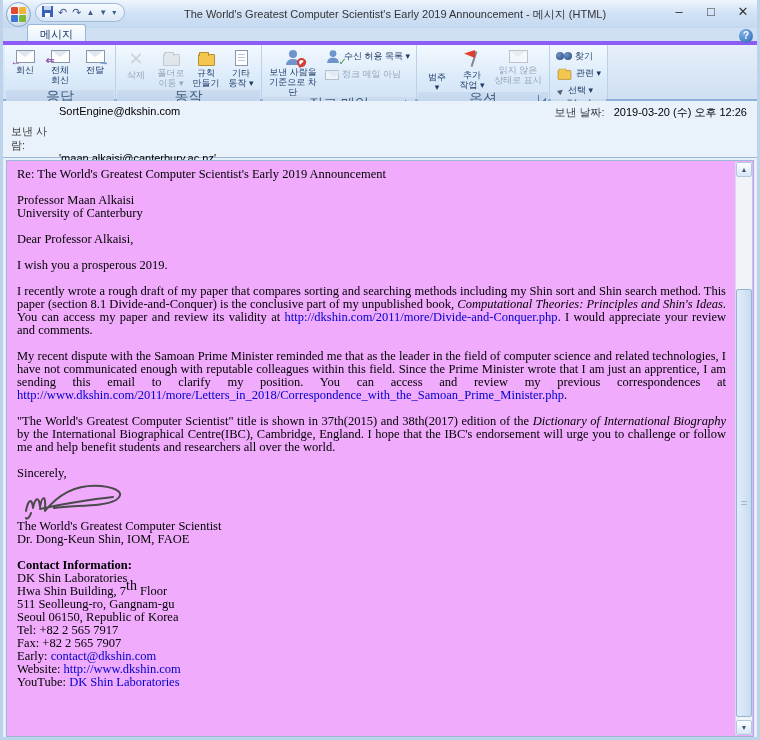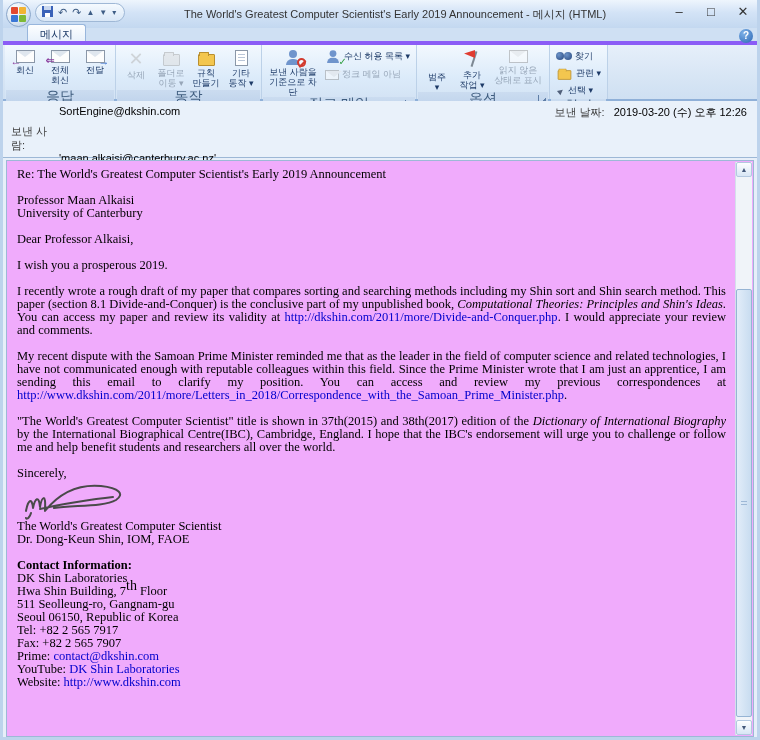--- a/index.html
+++ b/index.html
@@ -363,23 +363,23 @@
       <div class="sig-line">The World's Greatest Computer Scientist</div>
       <div class="sig-line">Dr. Dong-Keun Shin, IOM, FAOE</div>
       <div class="contact">
         <div class="bold">Contact Information:</div>
         <div>DK Shin Laboratories</div>
         <div><span>Hwa Shin Building, 7</span><sup>th</sup><span> Floor</span></div>
         <div>511 Seolleung-ro, Gangnam-gu</div>
         <div>Seoul 06150, Republic of Korea</div>
         <div>Tel: +82 2 565 7917</div>
         <div>Fax: +82 2 565 7907</div>
-        <div><span>Prime: </span><span class="lnk">contact@dkshin.com</span></div>
+        <div><span>Early: </span><span class="lnk">contact@dkshin.com</span></div>
+        <div><span>Website: </span><span class="lnk">http://www.dkshin.com</span></div>
         <div><span>YouTube: </span><span class="lnk">DK Shin Laboratories</span></div>
-        <div><span>Website: </span><span class="lnk">http://www.dkshin.com</span></div>
       </div>
     </div>
     <div class="vscroll">
       <div class="sb-btn sb-up">▲</div>
       <div class="sb-thumb"></div>
       <div class="sb-btn sb-dn">▼</div>
     </div>
   </div>
 
 </div>

